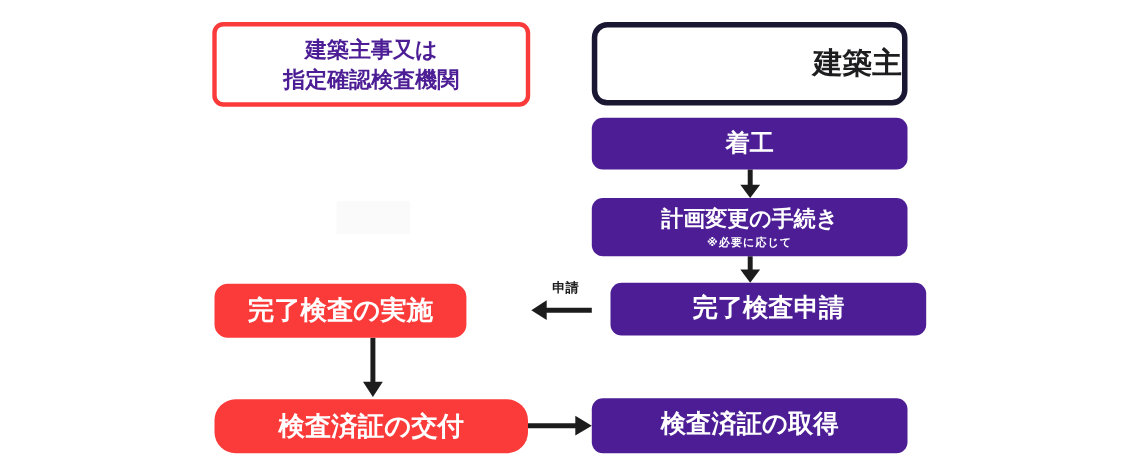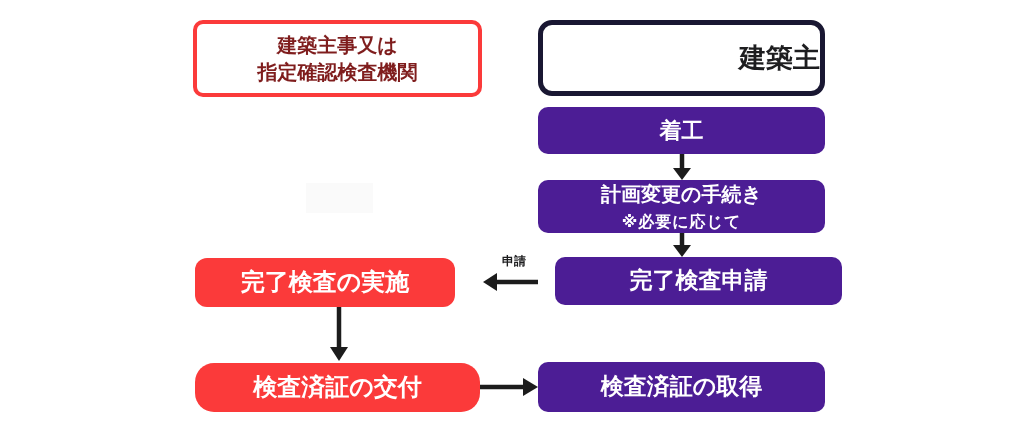--- a/index.html
+++ b/index.html
@@ -23,21 +23,21 @@
     align-items: center;
     justify-content: center;
     text-align: center;
     font-weight: 700;
     line-height: 1.35;
   }
   .outline-red {
     background: #ffffff;
     border: 4px solid #FB3A3A;
     border-radius: 10px;
-    color: #7f1d1d;
+    color: #4c1d95;
     font-size: 20px;
     align-items: center;
   }
   .outline-navy {
     background: #ffffff;
     border: 5px solid #191732;
     border-radius: 14px;
     color: #1d1d1f;
     font-size: 27px;
   }
@@ -50,25 +50,25 @@
     background: #FB3A3A;
     color: #ffffff;
     border-radius: 12px;
   }
   
   .node-agency   { left: 193px; top: 20px;  width: 289px; height: 77px; }
   .node-owner    { left: 538px; top: 20px;  width: 287px; height: 76px; align-items: flex-end; }
   .node-start    { left: 538px; top: 107px; width: 287px; height: 47px; font-size: 22px; }
   .node-plan     { left: 538px; top: 180px; width: 287px; height: 53px; font-size: 20px; }
   .node-apply    { left: 555px; top: 257px; width: 287px; height: 48px; font-size: 23px; }
-  .node-inspect  { left: 195px; top: 258px; width: 260px; height: 49px; font-size: 24px; }
+  .node-inspect  { left: 195px; top: 258px; width: 229px; height: 49px; font-size: 24px; }
   .node-issue    { left: 195px; top: 363px; width: 285px; height: 49px; font-size: 24px; border-radius: 19px; }
   .node-obtain   { left: 538px; top: 362px; width: 287px; height: 50px; font-size: 23px; justify-content: center; }
   .node-plan .note {
-    font-size: 16px;
+    font-size: 10px;
     font-weight: 700;
     margin-top: 3px;
     letter-spacing: 1px;
   }
   .arrows {
     position: absolute;
     left: 0;
     top: 0;
     width: 1024px;
     height: 427px;

